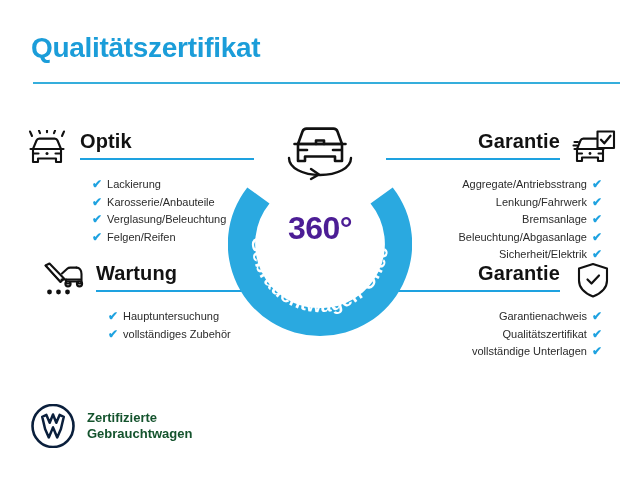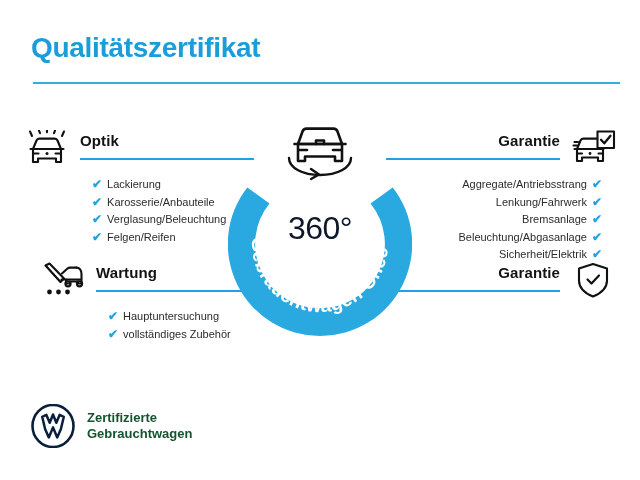--- a/index.html
+++ b/index.html
@@ -42,21 +42,21 @@
   .sec-optik    { left: 24px;  top: 130px; width: 230px; }
   .sec-wartung  { left: 40px;  top: 262px; width: 230px; }
   .sec-technik  { left: 386px; top: 130px; width: 230px; text-align: right; }
   .sec-garantie { left: 386px; top: 262px; width: 230px; text-align: right; }
 
   .sec-head {
     position: relative;
     height: 34px;
   }
   .sec-title {
-    font-size: 15px;
+    font-size: 20px;
     font-weight: bold;
     color: #121212;
     letter-spacing: 0.1px;
     line-height: 22px;
   }
   .sec-optik .sec-title,
   .sec-wartung .sec-title { padding-left: 56px; }
   .sec-technik .sec-title,
   .sec-garantie .sec-title { padding-right: 56px; }
 
@@ -126,22 +126,22 @@
     width: 84px;
     height: 62px;
   }
   #badge-degrees {
     position: absolute;
     left: 0;
     top: 58px;
     width: 184px;
     text-align: center;
     font-size: 32px;
-    font-weight: normal;
-    color: #0f172a;
+    font-weight: bold;
+    color: #4c1d95;
     letter-spacing: -0.5px;
   }
 
   
   #footer {
     position: absolute;
     left: 31px;
     top: 404px;
     display: flex;
     align-items: center;
@@ -246,20 +246,25 @@
   <div class="sec-head">
     <div class="sec-icon">
       <svg viewBox="0 0 46 42" width="46" height="42" fill="none" stroke="#111" stroke-width="2.1" stroke-linecap="round" stroke-linejoin="round">
         <path d="M23 2 L37 6.5 L37 18.5 C37 26.5 30.5 31.5 23 34.5 C15.5 31.5 9 26.5 9 18.5 L9 6.5 Z"></path>
         <path d="M17.5 17.5 L21.5 21.5 L29 13.5" stroke-width="2.2"></path>
       </svg>
     </div>
     <div class="sec-title">Garantie</div>
     <div class="sec-underline"></div>
   </div>
+  <ul class="sec-list">
+    <li><span>Garantienachweis</span><span class="chk">✔</span></li>
+    <li><span>Qualitätszertifikat</span><span class="chk">✔</span></li>
+    <li><span>vollständige Unterlagen</span><span class="chk">✔</span></li>
+  </ul>
 </div>
 
 <div id="badge">
   <svg viewBox="0 0 184 184" width="184" height="184">
     <defs>
       <path id="curvePath" d="M 24 92 A 68 68 0 1 0 160 92" fill="none"></path>
     </defs>
     <path d="M 92 184 A 92 92 0 0 1 19.3 35.4 L 41.5 51.6 A 64 64 0 0 0 92 156 Z" fill="#2AA9E0"></path>
     <path d="M 92 184 A 92 92 0 0 0 164.7 35.4 L 142.5 51.6 A 64 64 0 0 1 92 156 Z" fill="#2AA9E0"></path>
     <text font-family="'Liberation Sans', sans-serif" font-size="19.5" font-weight="bold" fill="#ffffff" letter-spacing="0.2">

